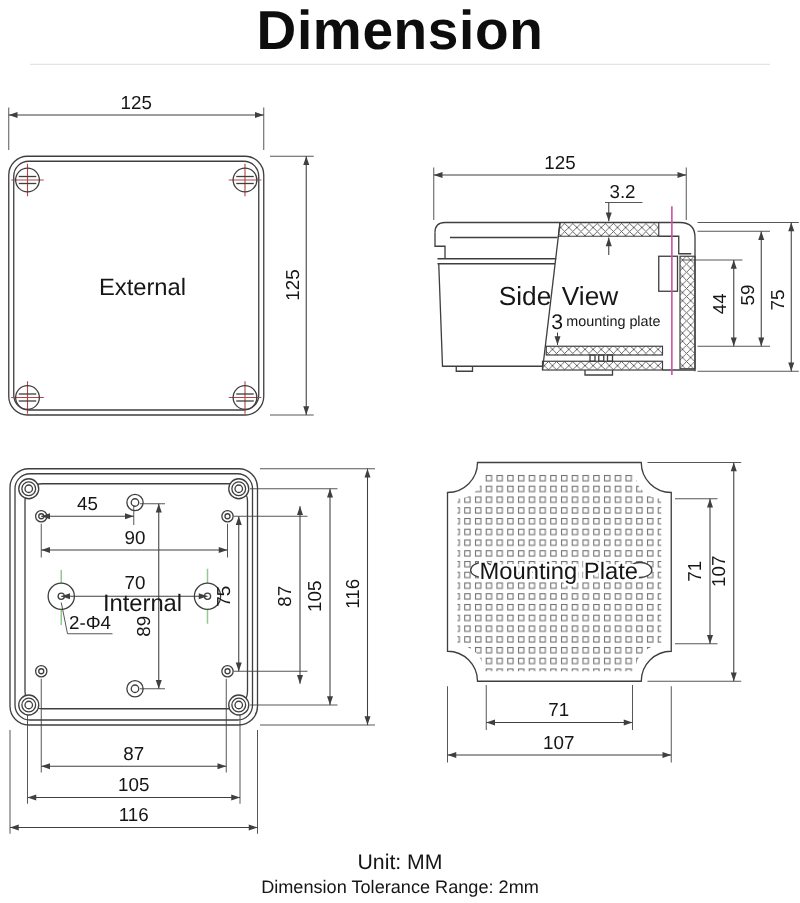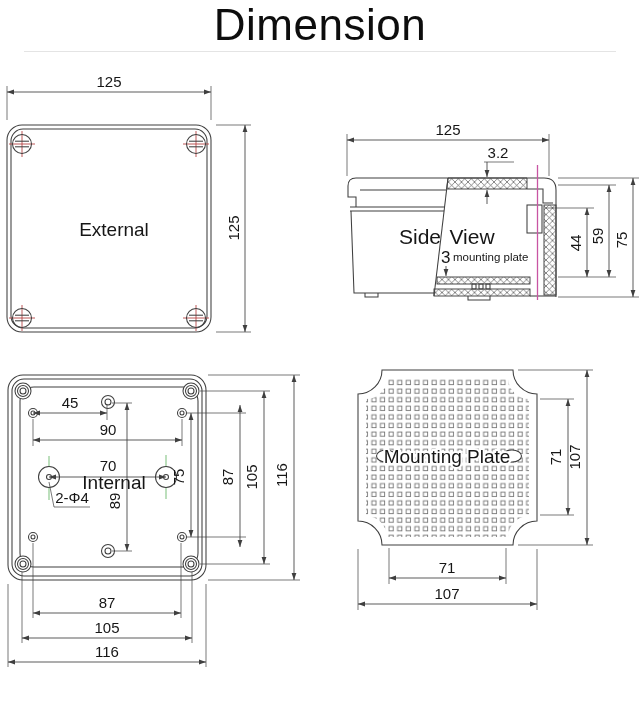--- a/index.html
+++ b/index.html
@@ -3,21 +3,21 @@
 <meta charset="utf-8">
 <style>
   :root{
     --line-color:#3f3f3f; --text-color:#161616;
     --red-color:#b54545; --green-color:#8fca8f; --magenta-color:#c855a3;
   }
   html,body{margin:0;padding:0;background:#ffffff;}
   .stage{position:relative;width:640px;height:722px;background:#fff;overflow:hidden;
          font-family:"Liberation Sans",sans-serif;color:var(--text-color);}
   .title{position:absolute;top:0;left:0;width:640px;text-align:center;margin:0;
-         font-size:44px;font-weight:400;letter-spacing:0.5px;color:#0d0d0d;}
+         font-size:44px;font-weight:700;letter-spacing:0.5px;color:#0d0d0d;}
   .title-divider{position:absolute;top:51px;left:24px;width:592px;height:1px;background:#e4e4e4;}
   .footer{position:absolute;left:0;bottom:4px;width:640px;text-align:center;}
   .footer .unit{margin:0;font-size:17px;}
   .footer .tol{margin:2px 0 0 0;font-size:14.5px;}
   svg.drawing{position:absolute;top:0;left:0;}
   .ln{stroke:var(--line-color);fill:none;stroke-width:1.05;}
   .lnf{stroke:var(--line-color);fill:#fff;stroke-width:1.05;}
   .ext{stroke:var(--line-color);fill:none;stroke-width:0.7;}
   .dim{stroke:var(--line-color);fill:none;stroke-width:0.85;}
   .hatchfill{fill:url(#hatch);stroke:var(--line-color);stroke-width:0.95;}
@@ -359,13 +359,17 @@
         <g class="ext">
             <line x1="358" y1="549" x2="358" y2="610"></line>
             <line x1="537" y1="549" x2="537" y2="610"></line>
           </g>
         <line class="dim" x1="358" y1="604" x2="537" y2="604" marker-start="url(#arr)" marker-end="url(#arr)"></line>
         <text class="num" x="447" y="599">107</text>
       </g>
     </g>
   </svg>
 
+  <div class="footer">
+    <p class="unit">Unit: MM</p>
+    <p class="tol">Dimension Tolerance Range: 2mm</p>
+  </div>
 </div>
 
 </body></html>

